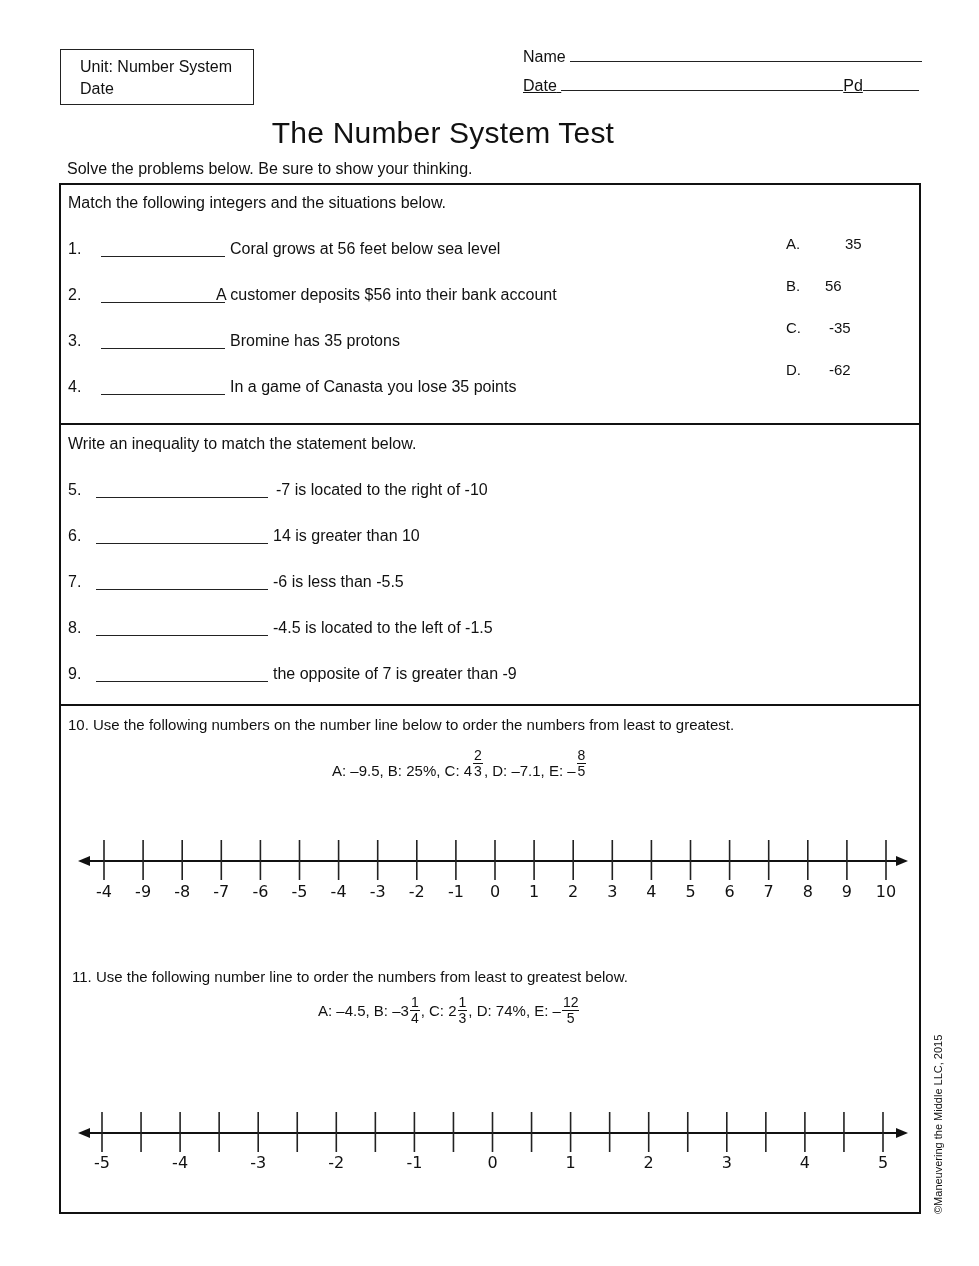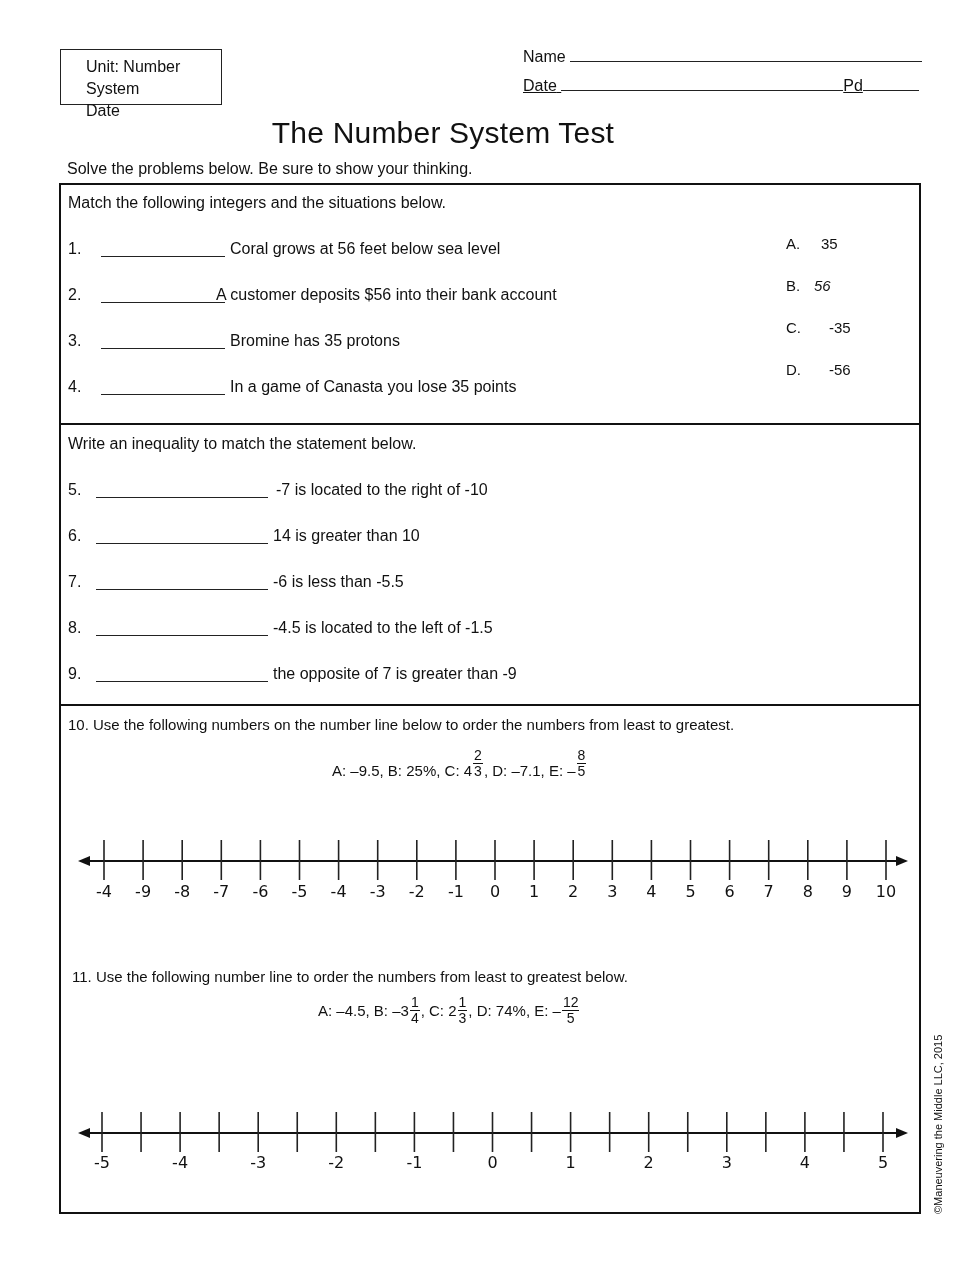--- a/index.html
+++ b/index.html
@@ -2,23 +2,23 @@
 <html><head>
 <meta charset="utf-8">
 <style>
   html, body { margin: 0; padding: 0; background: #ffffff; }
   body {
     width: 979px; height: 1266px; position: relative; overflow: hidden;
     font-family: "Liberation Sans", "DejaVu Sans", sans-serif; color: #111;
   }
   .abs { position: absolute; }
   .unit-box {
-    left: 60px; top: 49px; width: 162px; height: 56px;
+    left: 60px; top: 49px; width: 194px; height: 56px;
     border: 1.5px solid #222; box-sizing: border-box;
-    padding: 6px 0 0 25px; font-size: 16px; line-height: 22px;
+    padding: 6px 0 0 19px; font-size: 16px; line-height: 22px;
   }
   .hdr-line { font-size: 16px; white-space: nowrap; }
   .blank { display: inline-block; border-bottom: 1.3px solid #222; vertical-align: baseline; height: 12px; }
   .title { left: 0; width: 886px; top: 116px; text-align: center; font-size: 30px; letter-spacing: 0.2px; }
   .instructions { left: 67px; top: 160px; font-size: 16px; }
   .outer {
     left: 59px; top: 183px; width: 862px; height: 1031px;
     border: 2px solid #111; box-sizing: border-box;
   }
   .divider { left: 59px; width: 862px; height: 0; border-top: 2px solid #111; }
@@ -77,33 +77,33 @@
   <span class="txt abs" style="left:162px; top:0;">Bromine has 35 protons</span>
 </div>
 <div class="abs" style="left:68px; top:378px;">
   <span class="num abs" style="left:0; top:0;">4.</span>
   <span class="ans-blank abs" style="left:33px; top:2px; width:124px;"></span>
   <span class="txt abs" style="left:162px; top:0;">In a game of Canasta you lose 35 points</span>
 </div>
 
 <div class="abs" style="left:786px; top:235px;">
   <span class="match-letter abs" style="left:0;">A.</span>
-  <span class="match-letter abs" style="left:35px;">35</span>
+  <span class="match-letter abs" style="left:59px;">35</span>
 </div>
 <div class="abs" style="left:786px; top:277px;">
   <span class="match-letter abs" style="left:0;">B.</span>
-  <span class="match-letter abs" style="left:28px;font-style:italic;">56</span>
+  <span class="match-letter abs" style="left:39px;">56</span>
 </div>
 <div class="abs" style="left:786px; top:319px;">
   <span class="match-letter abs" style="left:0;">C.</span>
   <span class="match-letter abs" style="left:43px;">-35</span>
 </div>
 <div class="abs" style="left:786px; top:361px;">
   <span class="match-letter abs" style="left:0;">D.</span>
-  <span class="match-letter abs" style="left:43px;">-56</span>
+  <span class="match-letter abs" style="left:43px;">-62</span>
 </div>
 
 <div class="abs txt" style="left:68px; top:435px;">Write an inequality to match the statement below.</div>
 
 <div class="abs" style="left:68px; top:481px;">
   <span class="num abs" style="left:0;">5.</span>
   <span class="ans-blank abs" style="left:28px; top:2px; width:172px;"></span>
   <span class="txt abs" style="left:208px;">-7 is located to the right of -10</span>
 </div>
 <div class="abs" style="left:68px; top:527px;">

